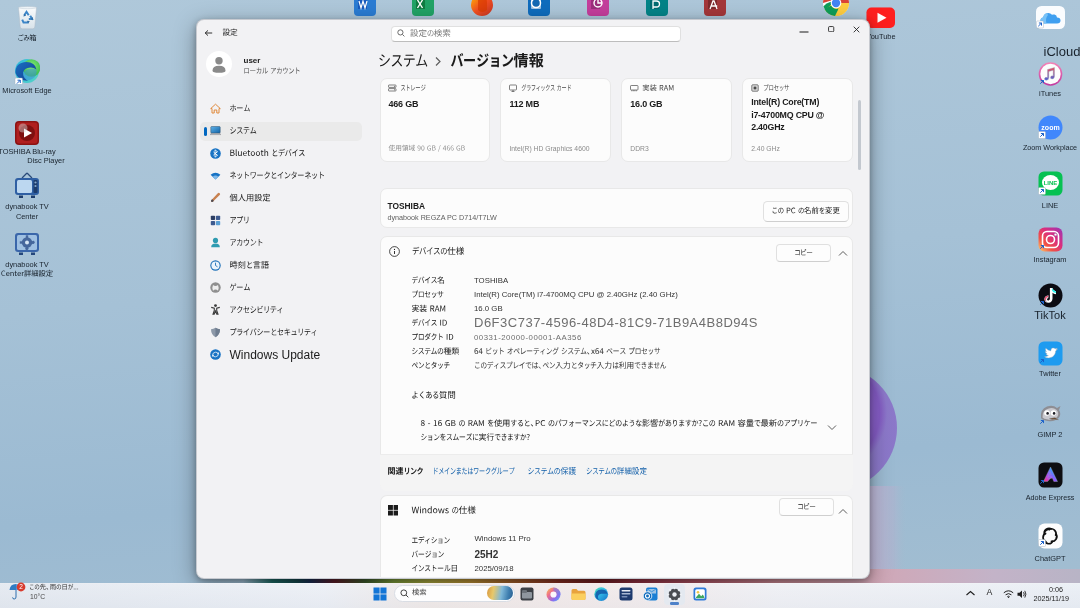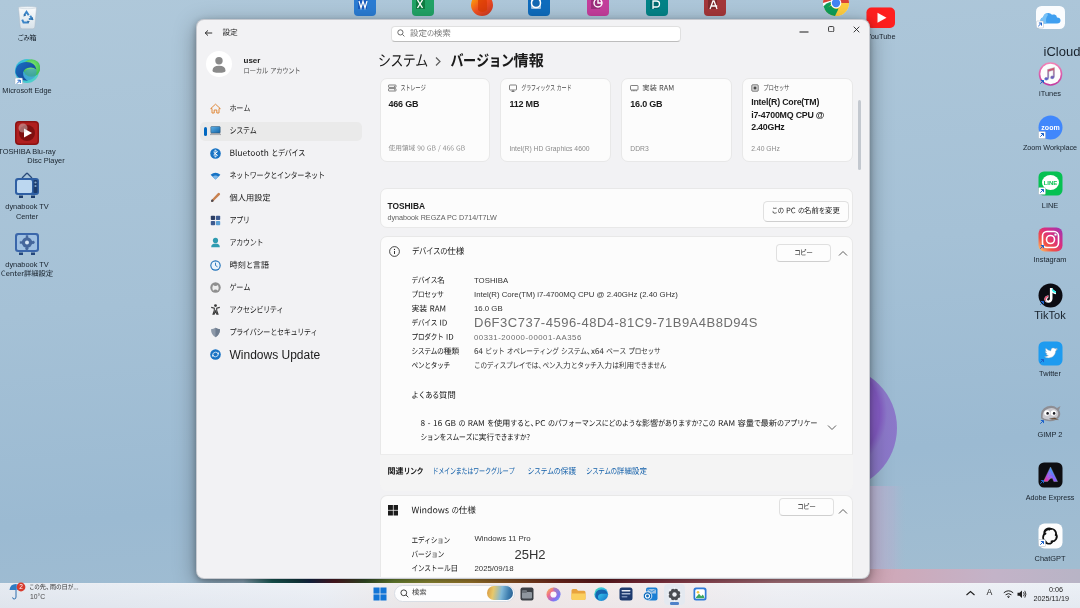--- a/index.html
+++ b/index.html
@@ -424,21 +424,21 @@
       <rect x="0" y="0" width="4.9" height="4.9" fill="#1b1b1b"></rect>
       <rect x="5.6" y="0" width="4.9" height="4.9" fill="#1b1b1b"></rect>
       <rect x="0" y="5.6" width="4.9" height="4.9" fill="#1b1b1b"></rect>
       <rect x="5.6" y="5.6" width="4.9" height="4.9" fill="#1b1b1b"></rect>
     </svg>
     <div style="position:absolute;left:779px;top:498px;width:55px;height:18px;background:#fdfdfd;border:1px solid #e0e0e0;border-bottom-color:#cfcfcf;border-radius:4px;box-sizing:border-box;"></div>
     <svg style="position:absolute;left:837.5px;top:507.5px;" width="10" height="7" viewBox="0 0 10 7">
       <path d="M1 5.5 L5 1.5 L9 5.5" stroke="#5d5d5d" stroke-width="1" fill="none"></path>
     </svg>
     <div class="t" style="left:474.5px;top:535px;font-size:7.8px;color:#333;font-weight:400;font-family:'Liberation Sans',sans-serif;line-height:7.8px;white-space:nowrap;">Windows 11 Pro</div>
-    <div class="t" style="left:474.5px;top:550.9px;font-size:13px;color:#333;font-weight:400;font-family:'Liberation Sans',sans-serif;line-height:7.8px;white-space:nowrap;margin-left:40px;">25H2</div>
+    <div class="t" style="left:474.5px;top:550.9px;font-size:10px;color:#333;font-weight:700;font-family:'Liberation Sans',sans-serif;line-height:7.8px;white-space:nowrap;">25H2</div>
     <div class="t" style="left:474.5px;top:564.9px;font-size:7.8px;color:#333;font-weight:400;font-family:'Liberation Sans',sans-serif;line-height:7.8px;white-space:nowrap;">2025/09/18</div>
     <div style="position:absolute;left:858px;top:100px;width:2.5px;height:70px;background:#c3c8cf;border-radius:1.5px;"></div>
     <div style="position:absolute;left:0;top:582.5px;width:1080px;height:25.5px;background:linear-gradient(180deg,#f3f6fa,#eaeef4);border-top:1px solid rgba(255,255,255,0.6);"></div>
     <div style="position:absolute;left:0;top:582.5px;width:1080px;height:25.5px;background:linear-gradient(90deg,rgba(190,200,215,0.25) 0%,rgba(205,210,225,0.15) 30%,rgba(235,215,205,0.4) 40%,rgba(240,220,215,0.45) 52%,rgba(238,222,220,0.4) 62%,rgba(230,225,230,0.25) 72%,rgba(205,215,228,0.2) 100%);"></div>
     <svg style="position:absolute;left:8px;top:582px;" width="16" height="19" viewBox="0 0 16 19">
       <path d="M8 2 Q14 2 14.5 8 L8 8 Z" fill="#4d9be0"></path>
       <path d="M8 2 Q2 2 1.5 8 L8 8 Z" fill="#2f7cc4"></path>
       <path d="M8 8 L8 15 Q8 17 6.2 17 Q4.6 17 4.6 15.4" stroke="#2f6fae" stroke-width="1" fill="none"></path>
     </svg>
     <svg style="position:absolute;left:16px;top:581.5px;" width="10" height="10" viewBox="0 0 10 10">

